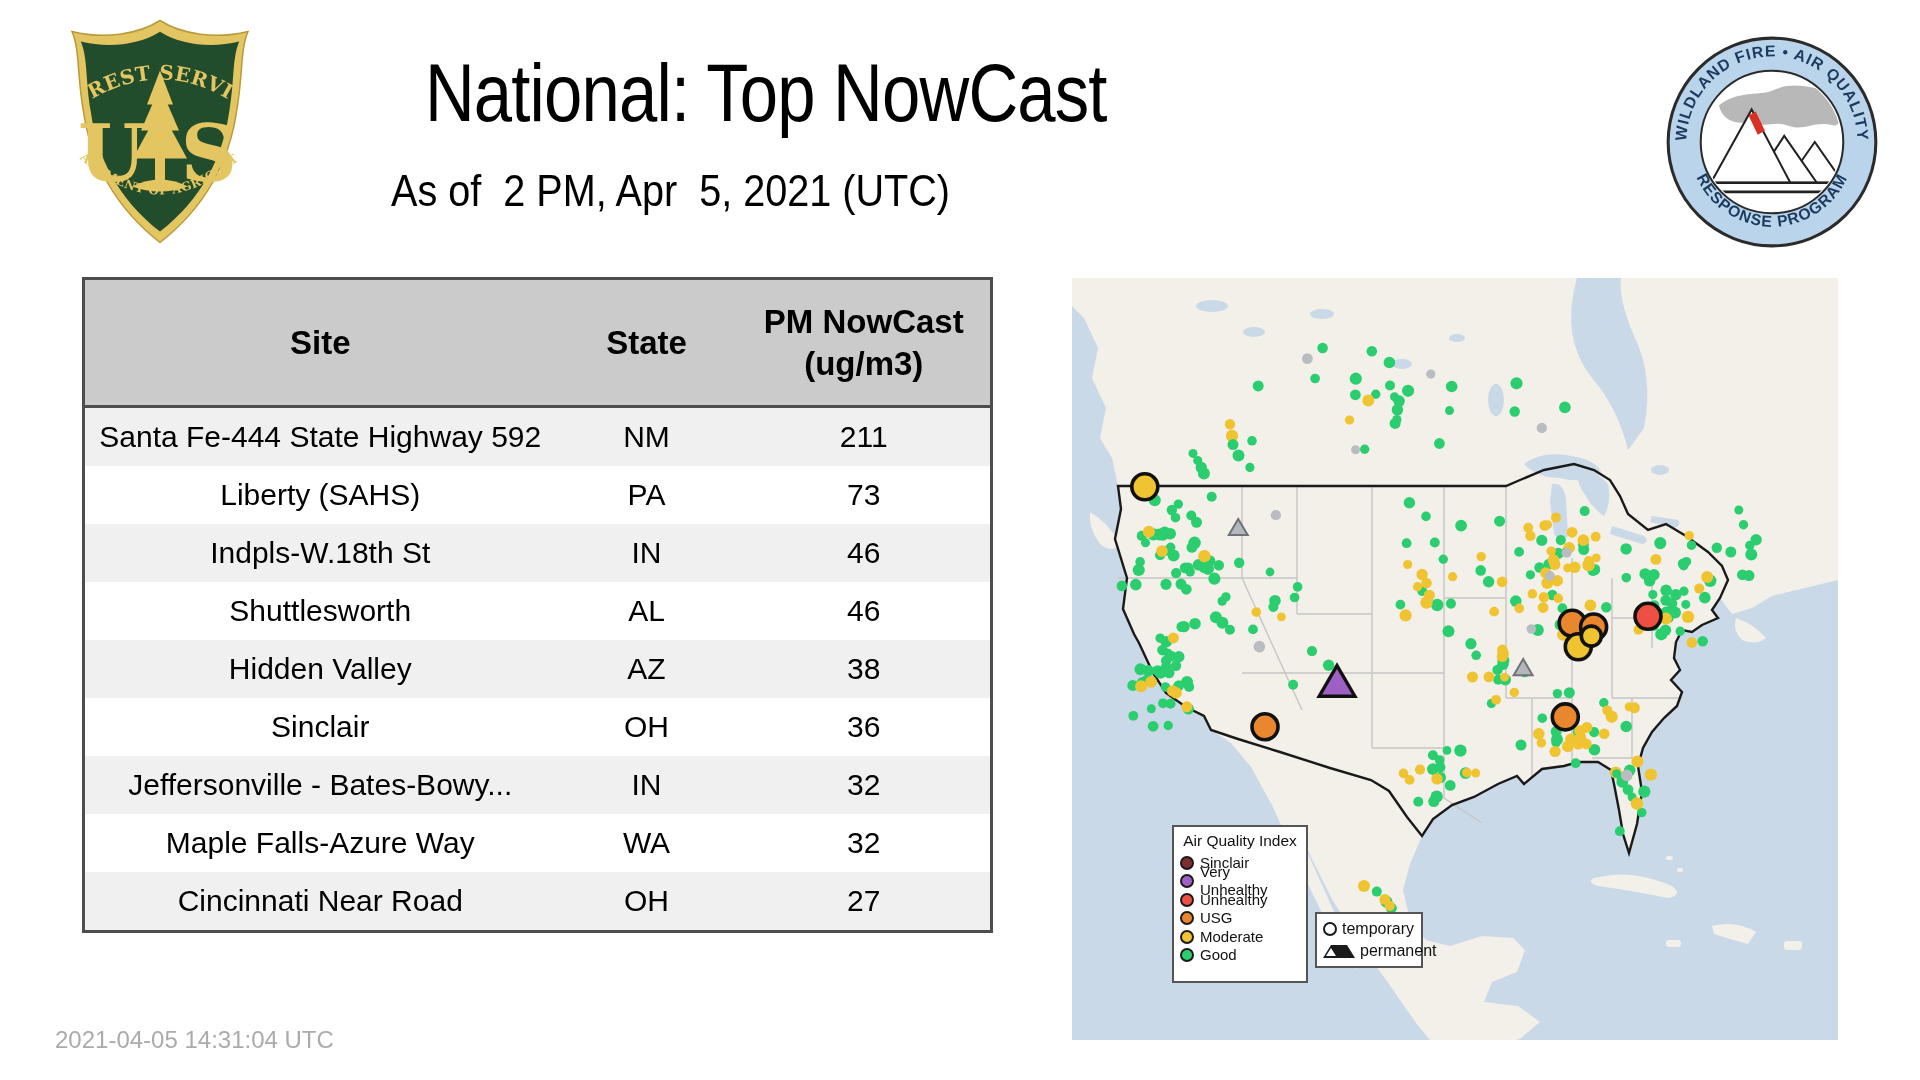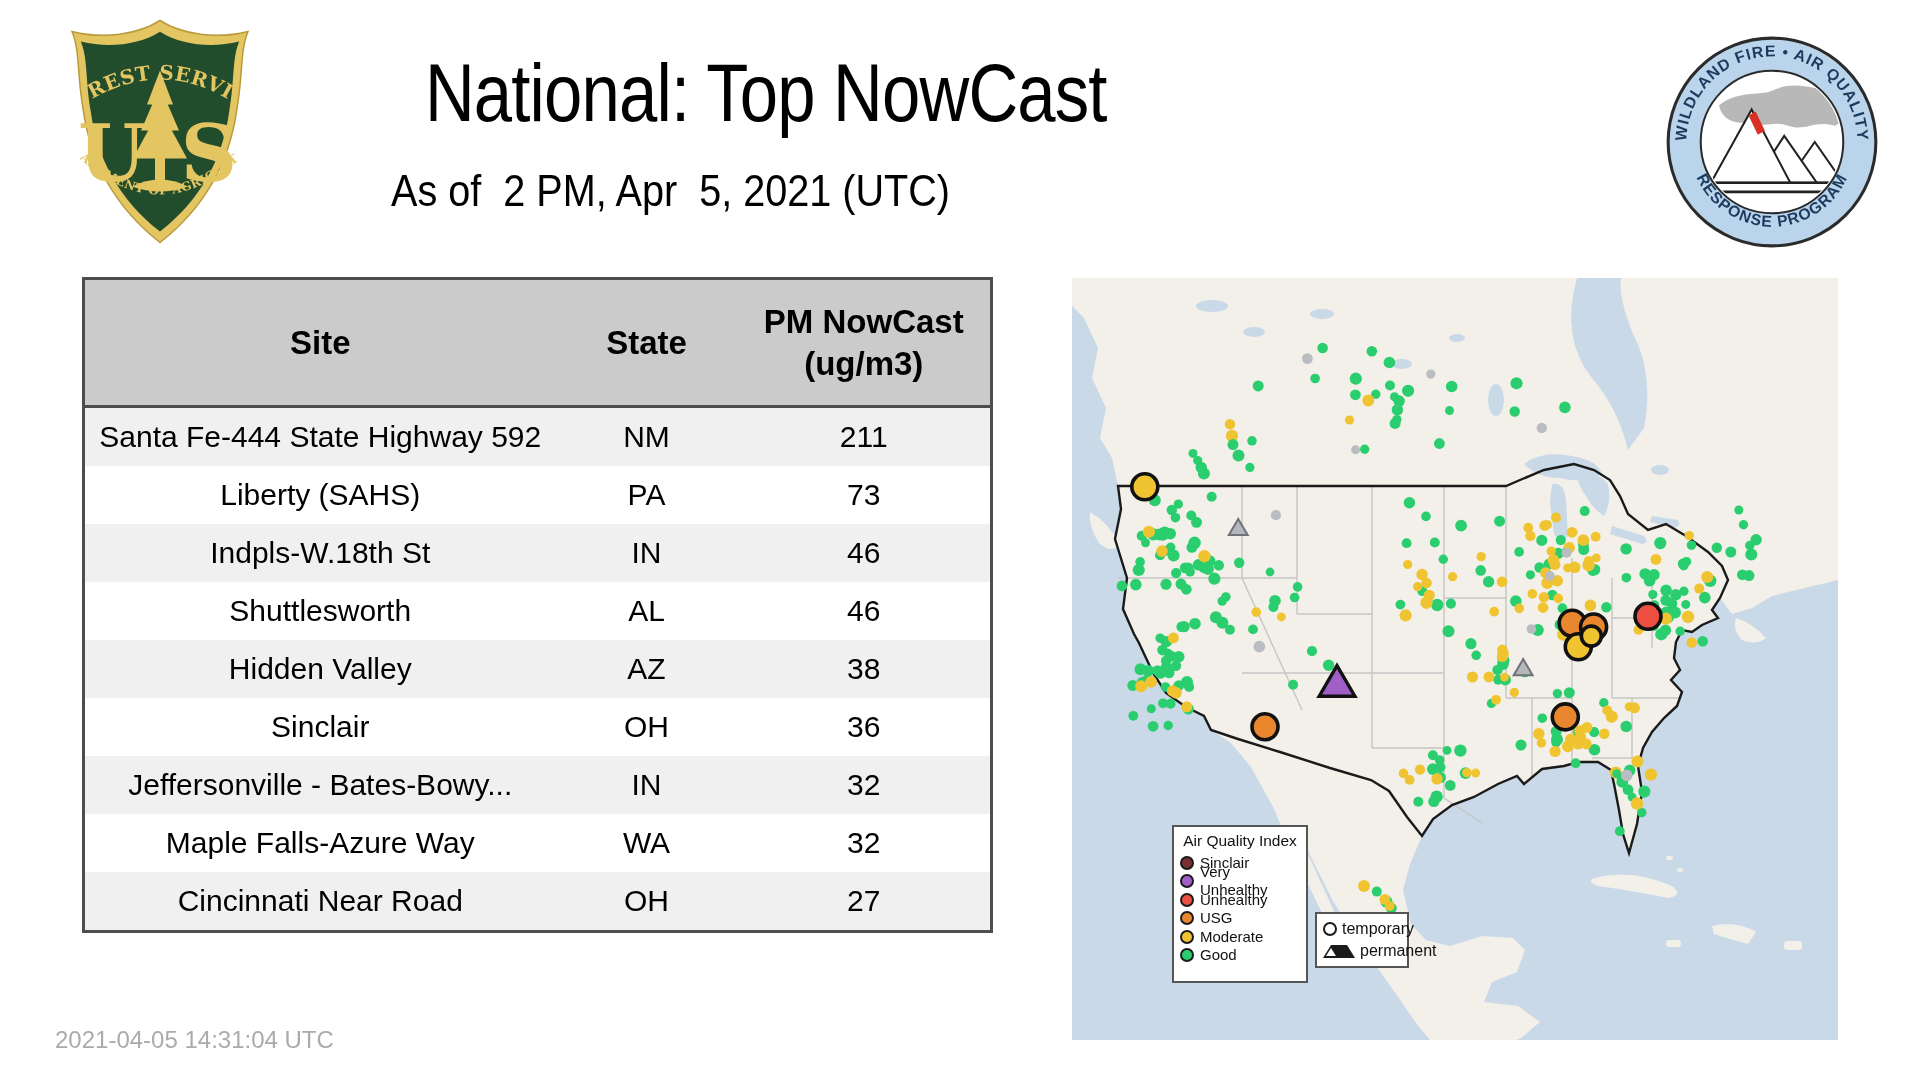--- a/index.html
+++ b/index.html
@@ -35,21 +35,21 @@
   .map{position:absolute;left:1072px;top:278px;width:766px;height:762px;}
   .map svg{display:block;}
 
   .aqi-legend{position:absolute;left:84px;top:547px;width:136px;box-sizing:border-box;
       background:#fff;border:2px solid #555;padding:5px 6px 16px 6px;
       font-size:15px;line-height:18.5px;color:#111;margin-left:16px;}
   .aqi-legend .aqi-title{font-size:15.5px;text-align:center;margin-bottom:3px;white-space:nowrap;}
   .aqi-entry{display:flex;align-items:center;gap:6px;height:18.5px;}
   .aqi-swatch{width:14px;height:14px;border-radius:50%;border:2px solid #1a1a1a;
       box-sizing:border-box;flex:0 0 14px;}
-  .type-legend{position:absolute;left:243px;top:634px;width:94px;box-sizing:border-box;
+  .type-legend{position:absolute;left:243px;top:634px;width:108px;box-sizing:border-box;
       background:#fff;border:2px solid #555;padding:4px 6px;font-size:16px;color:#111;}
   .type-entry{display:flex;align-items:center;gap:5px;height:22px;}
   .glyph-circle{width:14px;height:14px;border-radius:50%;border:2px solid #1a1a1a;
       background:#fff;box-sizing:border-box;flex:0 0 14px;}
   .glyph-triangle{width:0;height:0;border-left:8px solid transparent;
       border-right:8px solid transparent;border-bottom:13px solid #1a1a1a;position:relative;flex:0 0 16px;}
   .glyph-triangle:after{content:"";position:absolute;left:-5px;top:3.5px;width:0;height:0;
       border-left:5px solid transparent;border-right:5px solid transparent;
       border-bottom:8px solid #fff;}
 </style>

